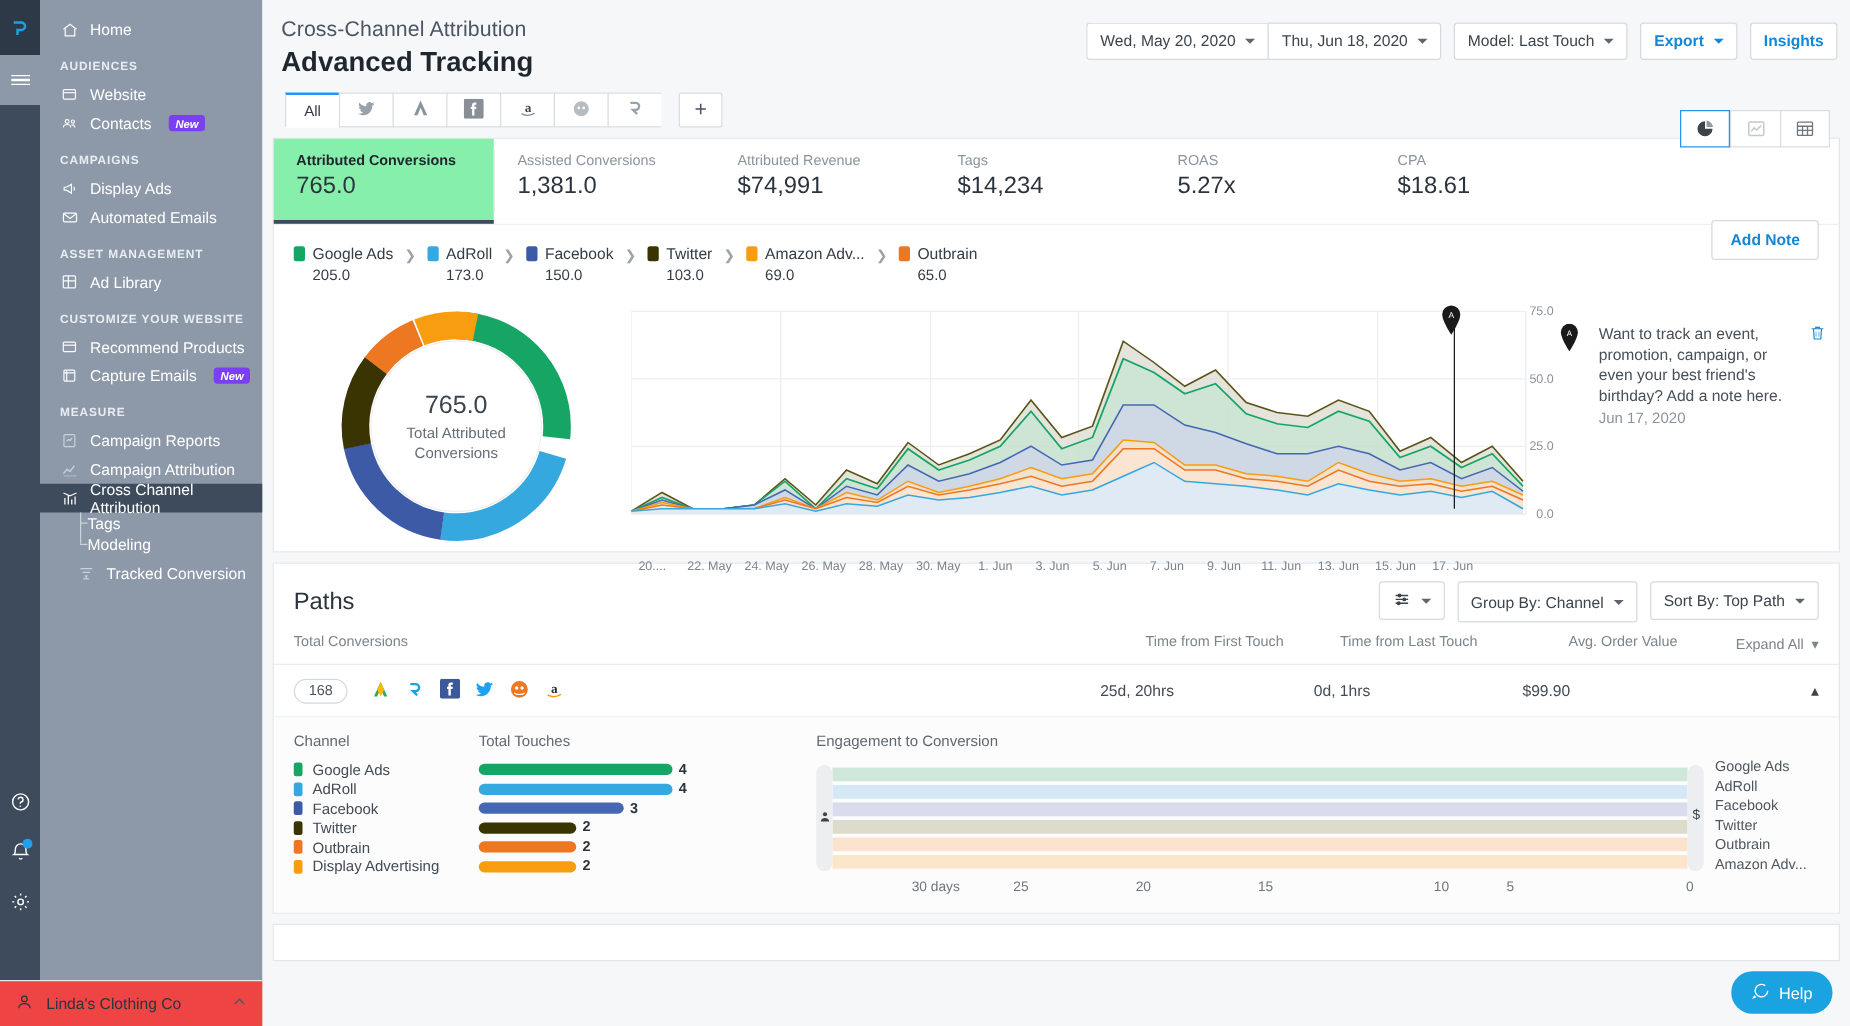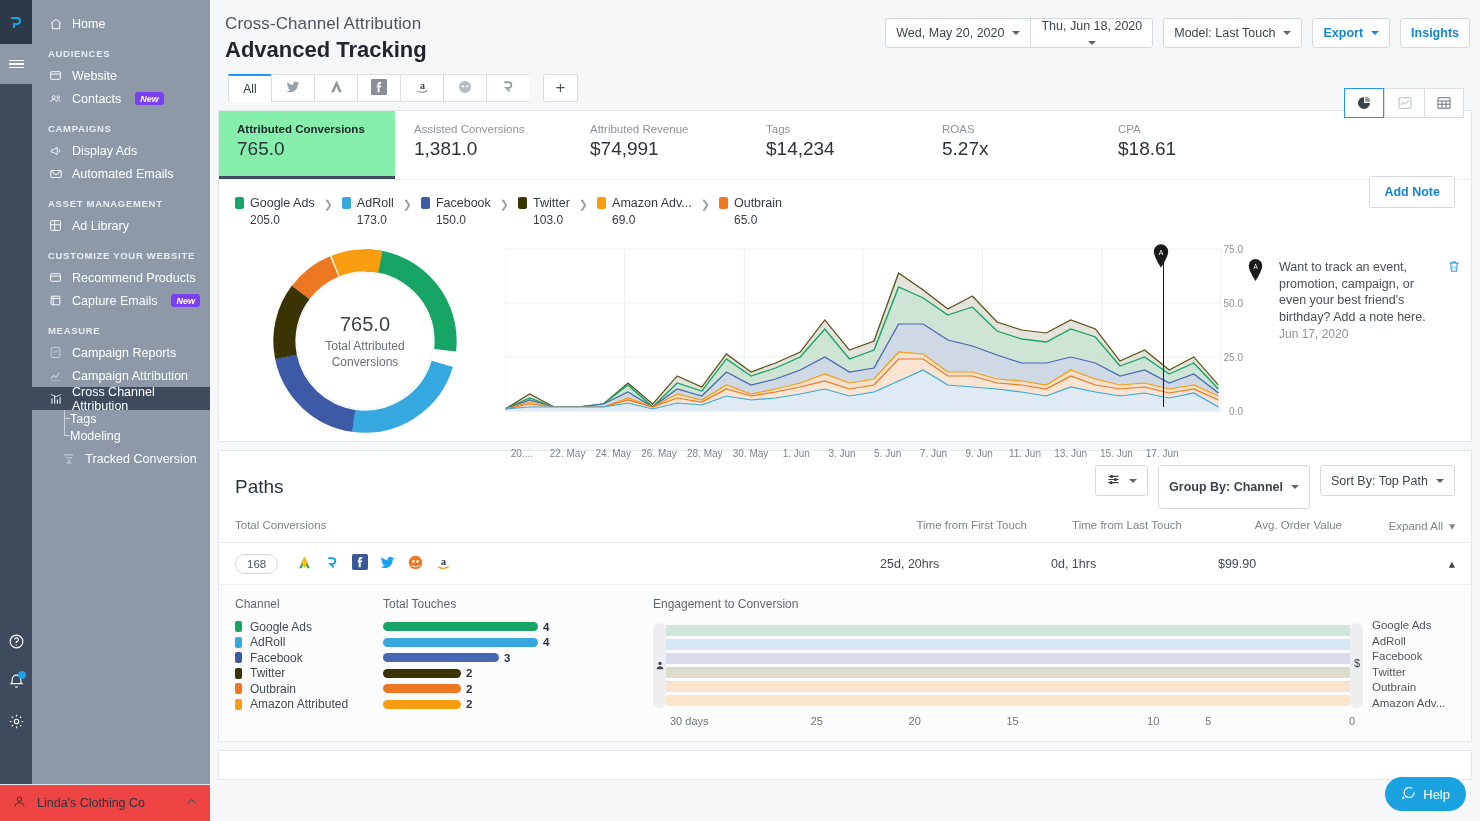--- a/index.html
+++ b/index.html
@@ -71,21 +71,21 @@
   .crumb { font-size:17px; color:#4c5663; padding-left:15px; letter-spacing:.1px;}
   .ptitle { font-size:22px; color:#1f262e; font-weight:700; padding-left:15px; margin-top:3px; }
 
   .topright { position:absolute; top:18px; right:10px; display:flex; gap:10px; align-items:center; }
   .ctl {
     background:#fff; border:1px solid #d6dade; border-radius:3px; height:30px;
     display:flex; align-items:center; gap:8px; padding:0 10px; font-size:12.5px; color:#3c444e; cursor:pointer;
     white-space: nowrap;
   }
   .ctl.joinL { border-radius:3px 0 0 3px; border-right:0; }
-  .ctl.joinR { border-radius:0 3px 3px 0;flex-direction:column; }
+  .ctl.joinR { border-radius:0 3px 3px 0; }
   .ctl.blue { color:#1386d6; font-weight:700; }
   .caret { width:0;height:0;border-left:4px solid transparent;border-right:4px solid transparent;border-top:4.5px solid #5d6670; }
 
   
   .tabrow { display:flex; align-items:flex-end; gap:0; padding-left:18px; margin-top:11px; }
   .tab {
     width:43px; height:28px; background:#fff; border:1px solid #d9dde1; border-right:0;
     display:flex; align-items:center; justify-content:center; cursor:pointer; font-size:12px; color:#59626c;
   }
   .tab:last-of-type { border-right:1px solid #d9dde1; }
@@ -156,21 +156,21 @@
   .bar { height:9px; border-radius:5px; }
   .bval { font-size:11.5px; color:#2b333c; margin-left:5px; font-weight:700;}
   .etc-wrap { flex:1; padding-left:60px; position:relative; }
   .etc-chart { display:flex; align-items:center; margin-top:6px; }
   .etc-handle { width:13px; height:85px; background:#eceef0; border-radius:7px; position:relative; }
   .etc-bars { flex:1; }
   .etc-bar { height:11px; margin:3px 0; }
   .etc-lab { width:92px; padding-left:9px; font-size:11.5px; color:#4e565e; }
   .etc-lab div { height:15.5px; }
   .etc-ax { display:flex; margin-top:3px; padding-left:17px; }
-  .etc-ax span { flex:1; font-size:11px; color:#6e767e; }
+  .etc-ax span { flex:1; font-size:11px; color:#6e767e;text-align:right; }
 
   .help {
     position:absolute; right:14px; bottom:10px; background:#1aa3e0; color:#fff;
     border-radius:17px; padding:8px 16px; font-size:13px; display:flex; align-items:center; gap:7px;
     cursor:pointer; z-index:20;
   }
   .nextcard { margin:8px 8px 0 8px; background:#fff; border:1px solid #e4e7ea; height:30px; }
 </style>
 </head>
 <body>
@@ -670,21 +670,21 @@
             <span>
               <svg width="15" height="15" viewBox="0 0 24 24" fill="none" stroke="#3b434b" stroke-width="1.8">
                   <path d="M4 7h16M4 12h16M4 17h16"></path>
                   <circle cx="9" cy="7" r="1.6" fill="#3b434b"></circle>
                   <circle cx="15" cy="12" r="1.6" fill="#3b434b"></circle>
                   <circle cx="8" cy="17" r="1.6" fill="#3b434b"></circle>
                 </svg>
             </span>
             <span class="caret"></span>
           </div>
-          <div class="ctl" style="height:44px;font-weight:bold;">
+          <div class="ctl" style="height:33px;">
             <span>Group By: Channel</span>
             <span class="caret"></span>
           </div>
           <div class="ctl" style="height:31px;">
             <span>Sort By: Top Path</span>
             <span class="caret"></span>
           </div>
         </div>
       </div>
 
@@ -764,21 +764,21 @@
           <div class="brow">
               <span class="bsw" style="background:#3a3403"></span>
               <span>Twitter</span>
             </div>
           <div class="brow">
               <span class="bsw" style="background:#ee7722"></span>
               <span>Outbrain</span>
             </div>
           <div class="brow">
               <span class="bsw" style="background:#f89c10"></span>
-              <span>Amazon Attributed</span>
+              <span>Display Advertising</span>
             </div>
         </div>
 
         <div style="width:210px;">
           <div class="dcol-h">Total Touches</div>
           <div class="brow">
               <div class="bar" style="width:155px;background:#17a565"></div>
               <span class="bval">4</span>
             </div>
           <div class="brow">

